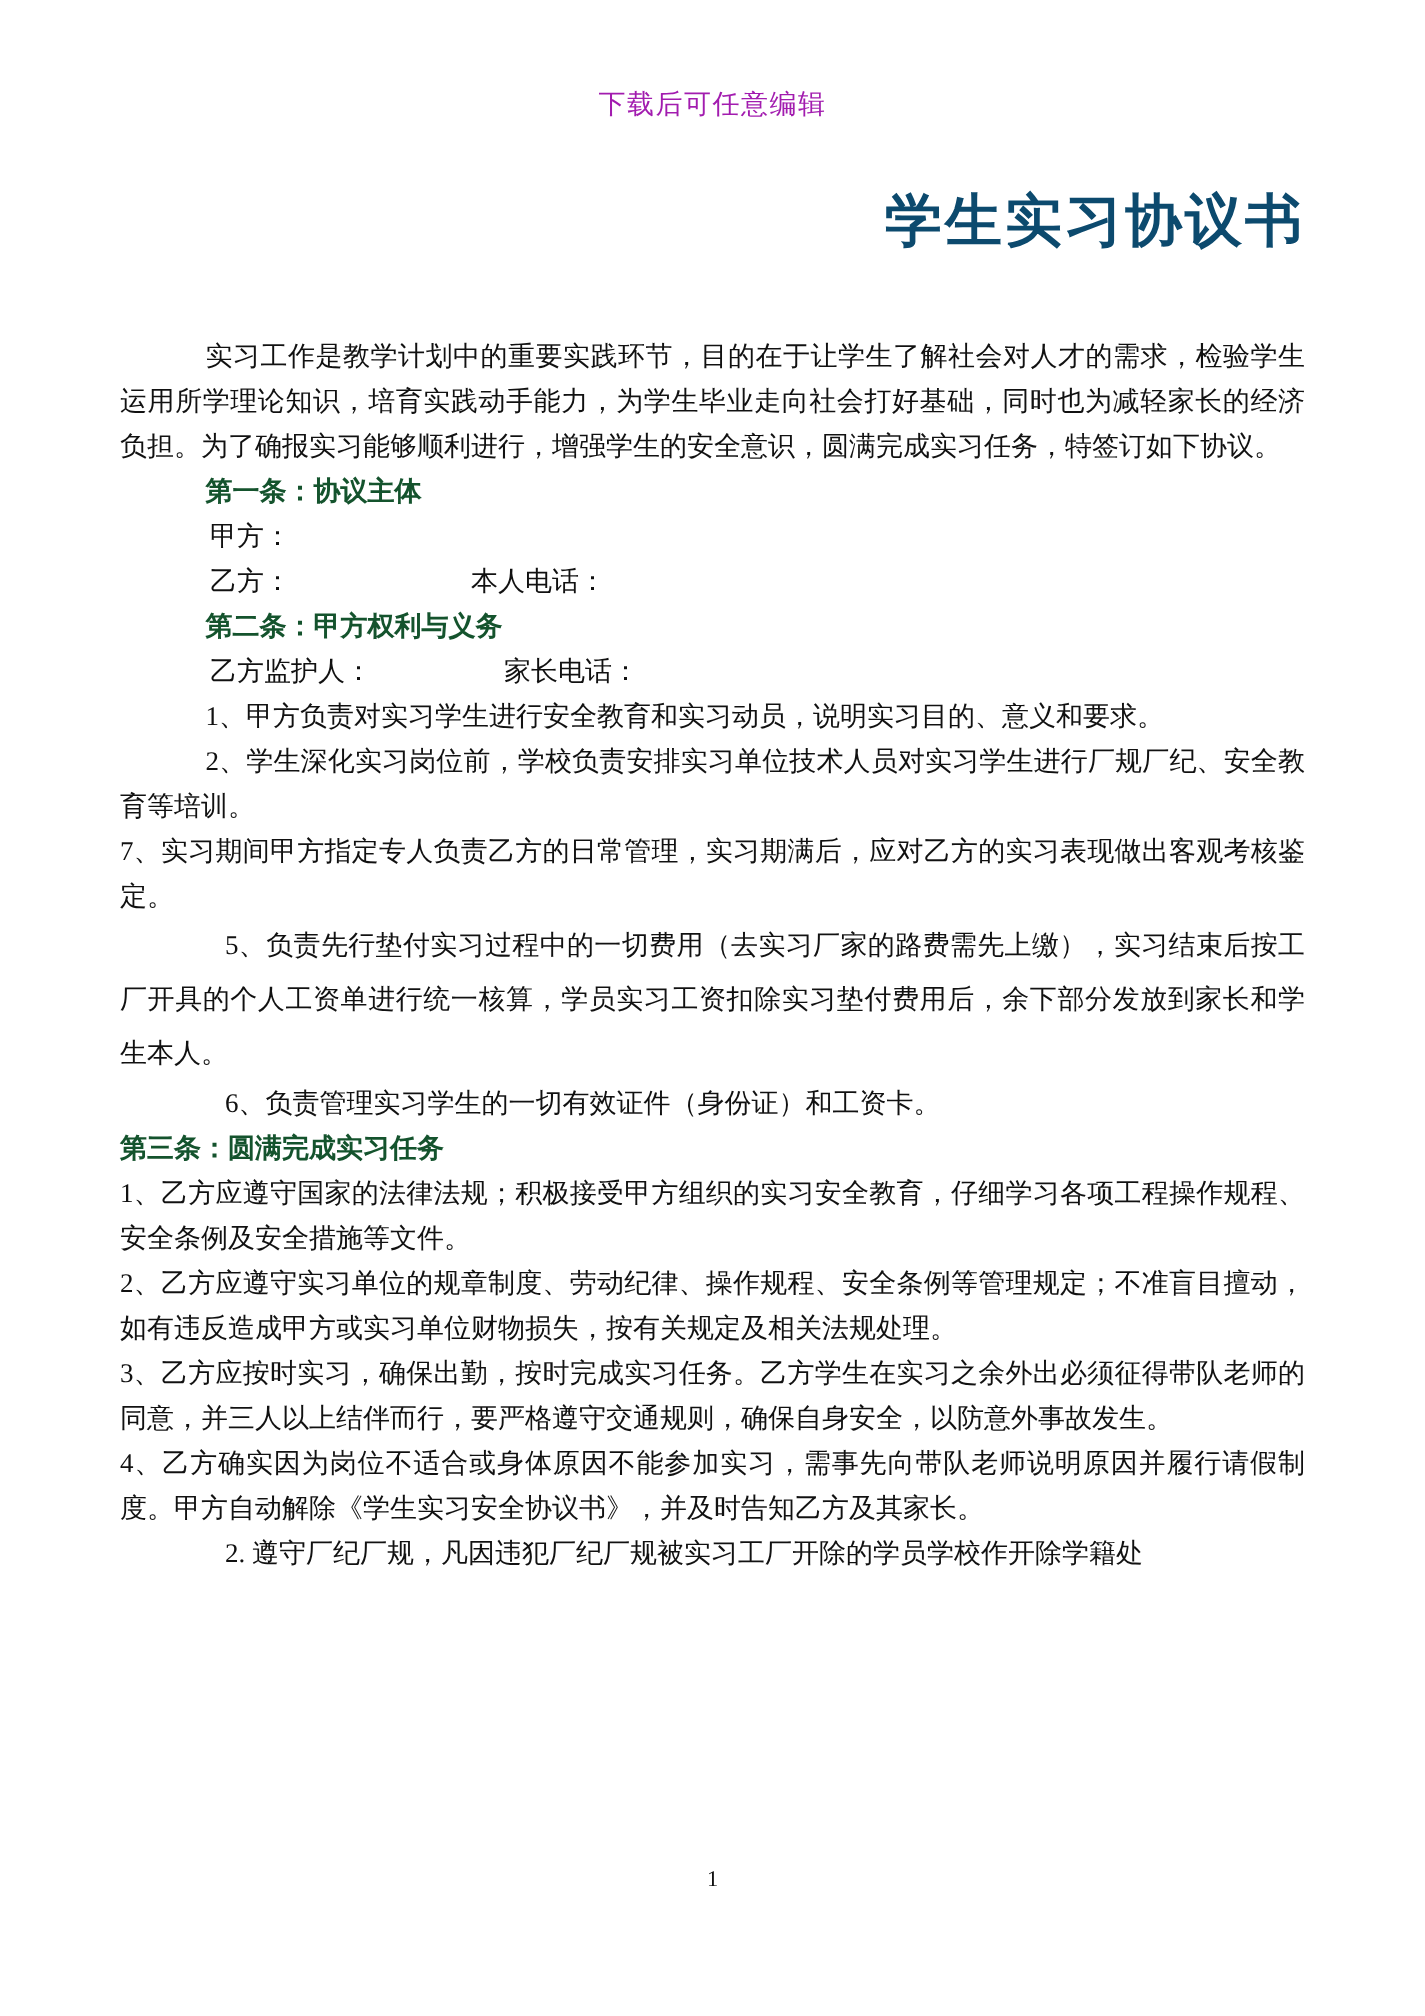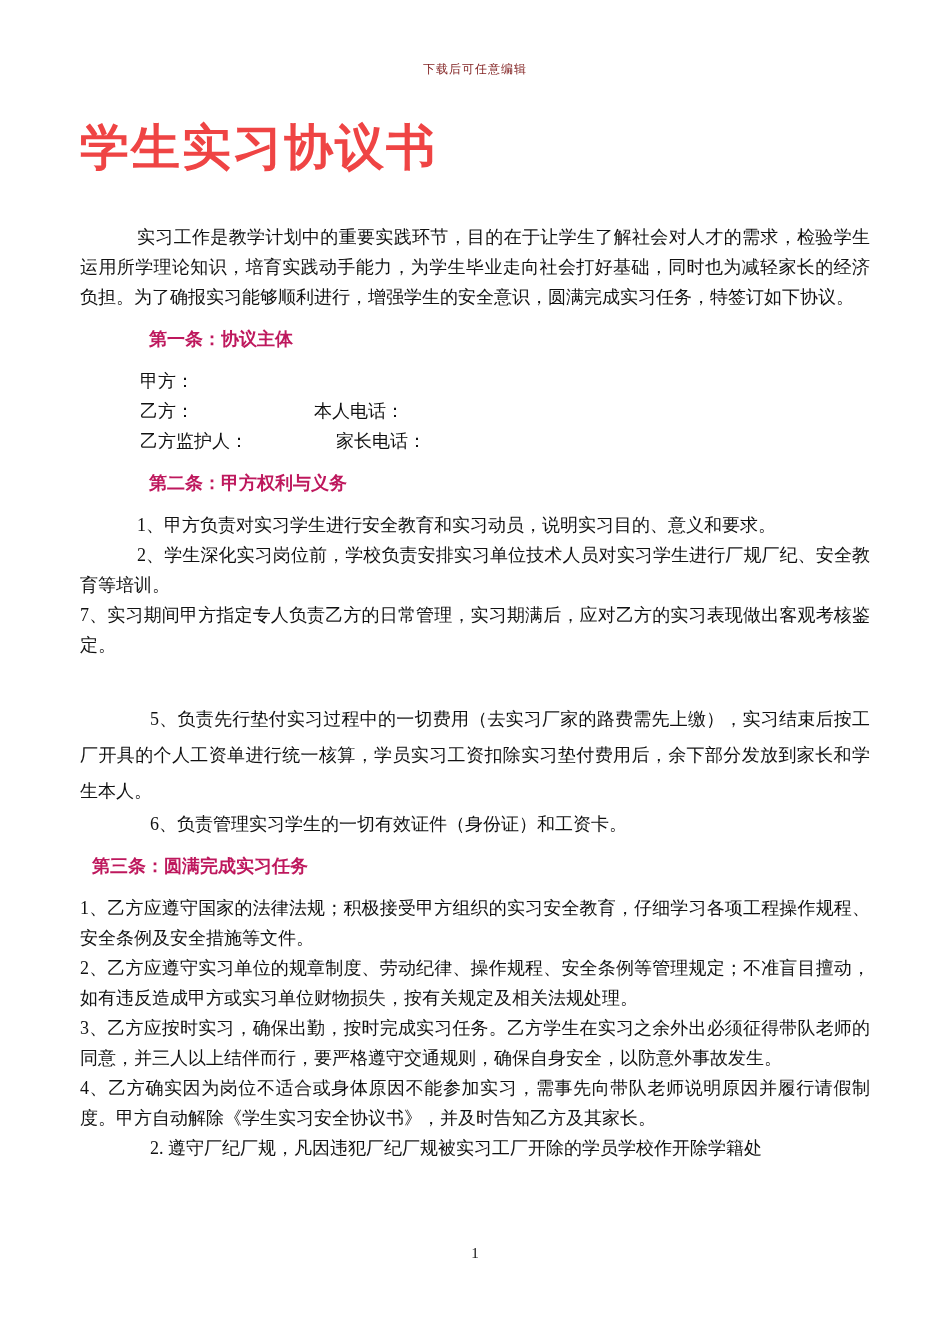--- a/index.html
+++ b/index.html
@@ -14,53 +14,53 @@
     margin: 0 auto;
     background: #ffffff;
     box-sizing: border-box;
     padding: 60px 80px 0 80px;
     color: #111111;
     font-family: "Liberation Serif", "DejaVu Serif", serif;
     overflow: hidden;
   }
   .header-note {
     text-align: center;
-    font-size: 12px;
+    font-size: 18px;
     line-height: 18px;
-    color: #7f1d1d;
+    color: #a21caf;
     letter-spacing: 1px;
   }
   .doc-title {
     margin: 46px 0 0 0;
-    text-align: left;
-    font-size: 49px;
+    text-align: right;
+    font-size: 38px;
     line-height: 48px;
     font-weight: bold;
     letter-spacing: 2px;
-    color: #ef4444;
+    color: #0c4a6e;
   }
   .doc-body {
     margin-top: 50px;
     font-size: 18px;
     line-height: 30px;
     text-align: justify;
   }
   .para {
     margin: 0;
     padding: 0;
   }
   .indent { text-indent: 57px; }
   .indent-lg { text-indent: 70px; }
   .heading {
-    margin: 12px;
+    margin: 0;
     font-weight: bold;
     font-family: "Liberation Sans", "DejaVu Sans", sans-serif;
-    color: #be185d;
+    color: #14532d;
   }
-  .loose { line-height: 36px; margin-top: 41px; }
+  .loose { line-height: 36px; }
   .gap-1 { margin-left: 120px; }
   .gap-2 { margin-left: 88px; }
   .page-number {
     position: absolute;
     left: 0;
     right: 0;
     top: 1243px;
     text-align: center;
     font-size: 15px;
     line-height: 20px;
@@ -79,23 +79,23 @@
   <div class="doc-body">
 
     <p class="para indent">实习工作是教学计划中的重要实践环节，目的在于让学生了解社会对人才的需求，检验学生运用所学理论知识，培育实践动手能力，为学生毕业走向社会打好基础，同时也为减轻家长的经济负担。为了确报实习能够顺利进行，增强学生的安全意识，圆满完成实习任务，特签订如下协议。</p>
 
     <p class="para heading indent">第一条：协议主体</p>
 
     <p class="para" style="text-indent:60px"><span>甲方：</span></p>
 
     <p class="para" style="text-indent:60px"><span>乙方：</span><span class="gap-1">本人电话：</span></p>
 
+    <p class="para heading indent">第二条：甲方权利与义务</p>
+
     <p class="para" style="text-indent:60px"><span>乙方监护人：</span><span class="gap-2">家长电话：</span></p>
-
-    <p class="para heading indent">第二条：甲方权利与义务</p>
 
     <p class="para indent">1、甲方负责对实习学生进行安全教育和实习动员，说明实习目的、意义和要求。</p>
 
     <p class="para indent">2、学生深化实习岗位前，学校负责安排实习单位技术人员对实习学生进行厂规厂纪、安全教育等培训。</p>
 
     <p class="para">7、实习期间甲方指定专人负责乙方的日常管理，实习期满后，应对乙方的实习表现做出客观考核鉴定。</p>
 
 
     <p class="para indent-lg loose">5、负责先行垫付实习过程中的一切费用（去实习厂家的路费需先上缴），实习结束后按工厂开具的个人工资单进行统一核算，学员实习工资扣除实习垫付费用后，余下部分发放到家长和学生本人。</p>
 

